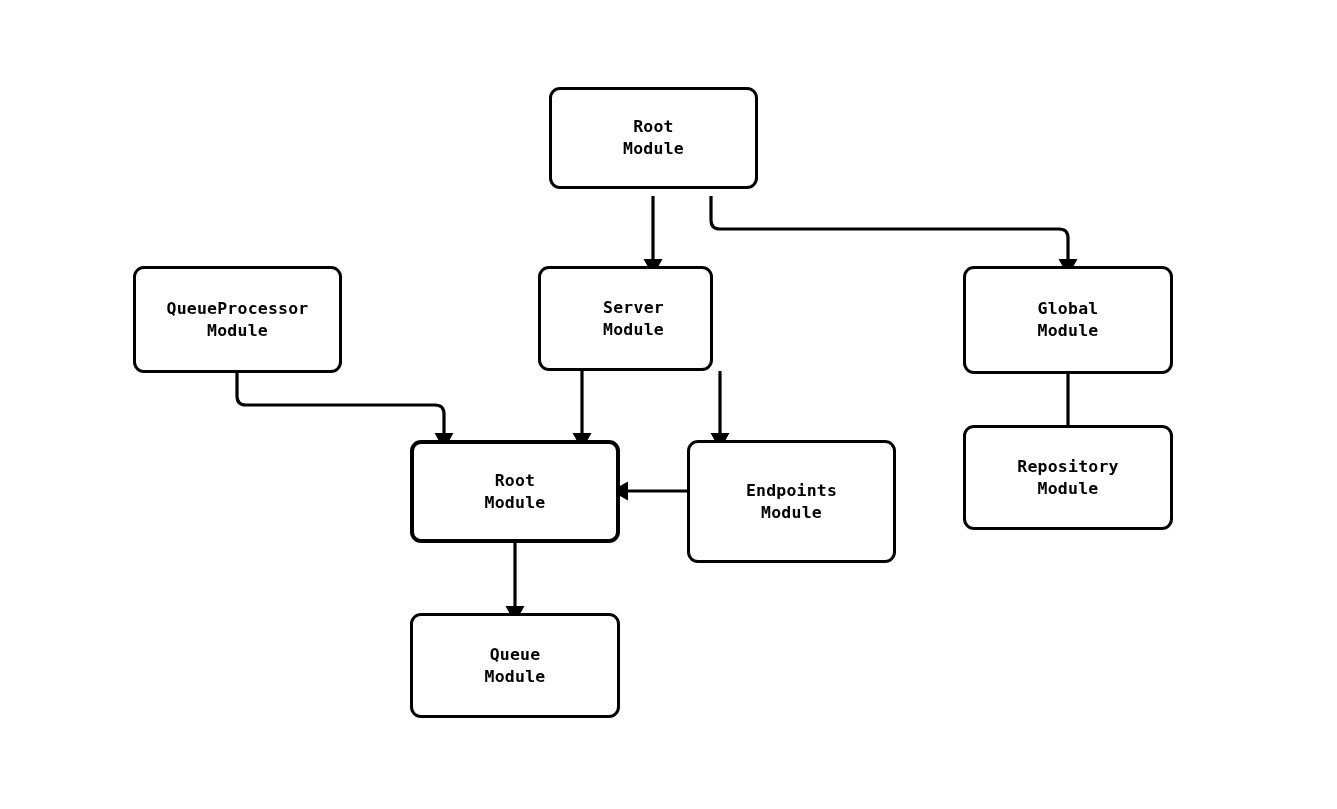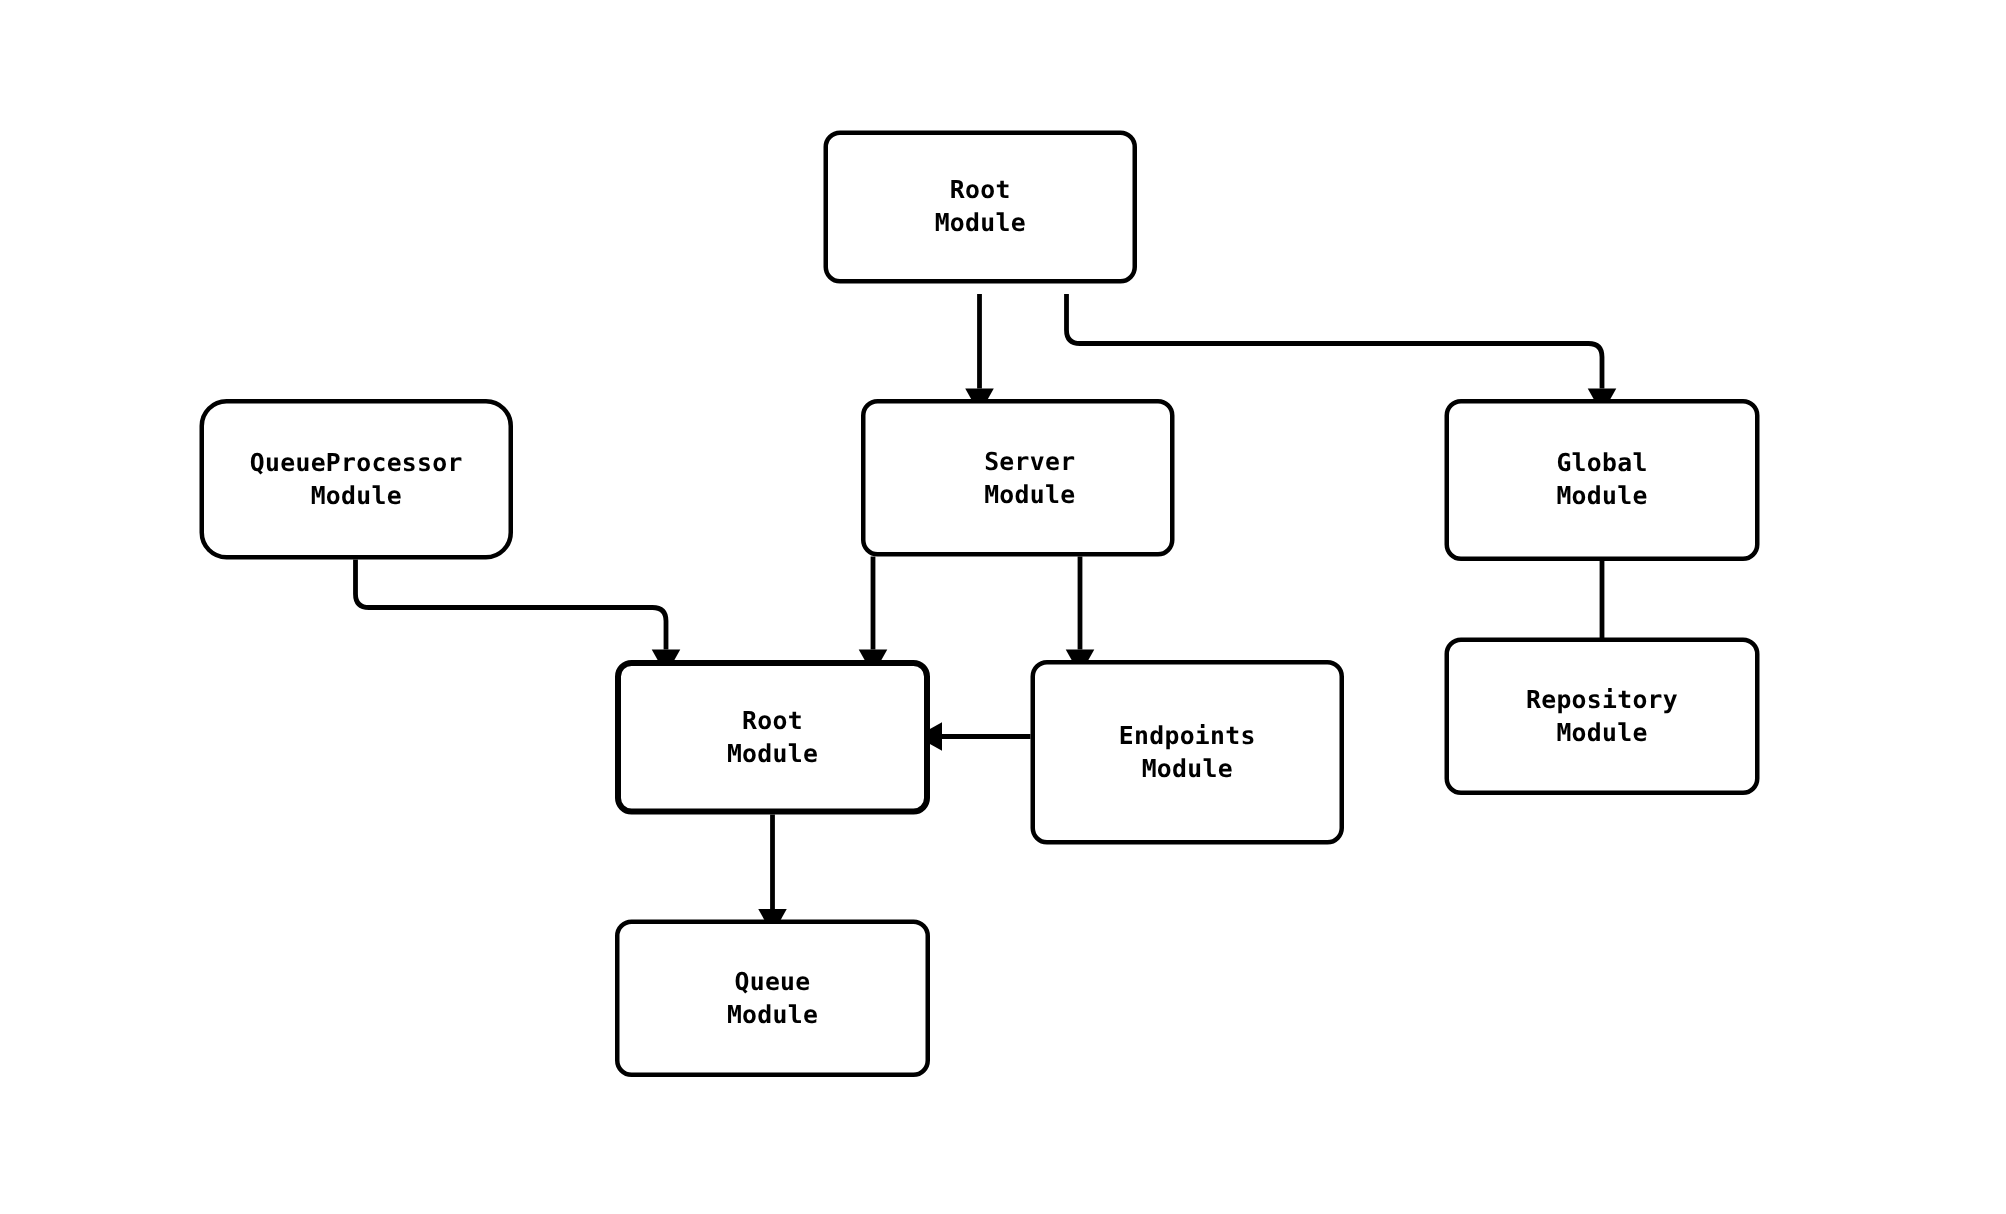--- a/index.html
+++ b/index.html
@@ -83,25 +83,25 @@
         <polygon points="1068,450 1058.5,433 1077.5,433"></polygon>
         <polygon points="515,623 505.5,606 524.5,606"></polygon>
       </g>
   </svg>
 
   <div id="nodes">
       <div class="node" style="left: 549px; top: 87px; width: 209px; height: 102px;">
         <div class="node-line">Root</div>
         <div class="node-line">Module</div>
       </div>
-      <div class="node" style="left: 133px; top: 266px; width: 209px; height: 107px; border-radius: 18px;">
+      <div class="node" style="left: 133px; top: 266px; width: 209px; height: 107px;">
         <div class="node-line">QueueProcessor</div>
         <div class="node-line">Module</div>
       </div>
-      <div class="node" style="left: 574px; top: 266px; width: 209px; height: 105px; padding-left: 16px;">
+      <div class="node" style="left: 538px; top: 266px; width: 175px; height: 105px; padding-left: 16px;">
         <div class="node-line">Server</div>
         <div class="node-line">Module</div>
       </div>
       <div class="node" style="left: 963px; top: 266px; width: 210px; height: 108px;">
         <div class="node-line">Global</div>
         <div class="node-line">Module</div>
       </div>
       <div class="node thick" style="left: 410px; top: 440px; width: 210px; height: 103px;">
         <div class="node-line">Root</div>
         <div class="node-line">Module</div>

